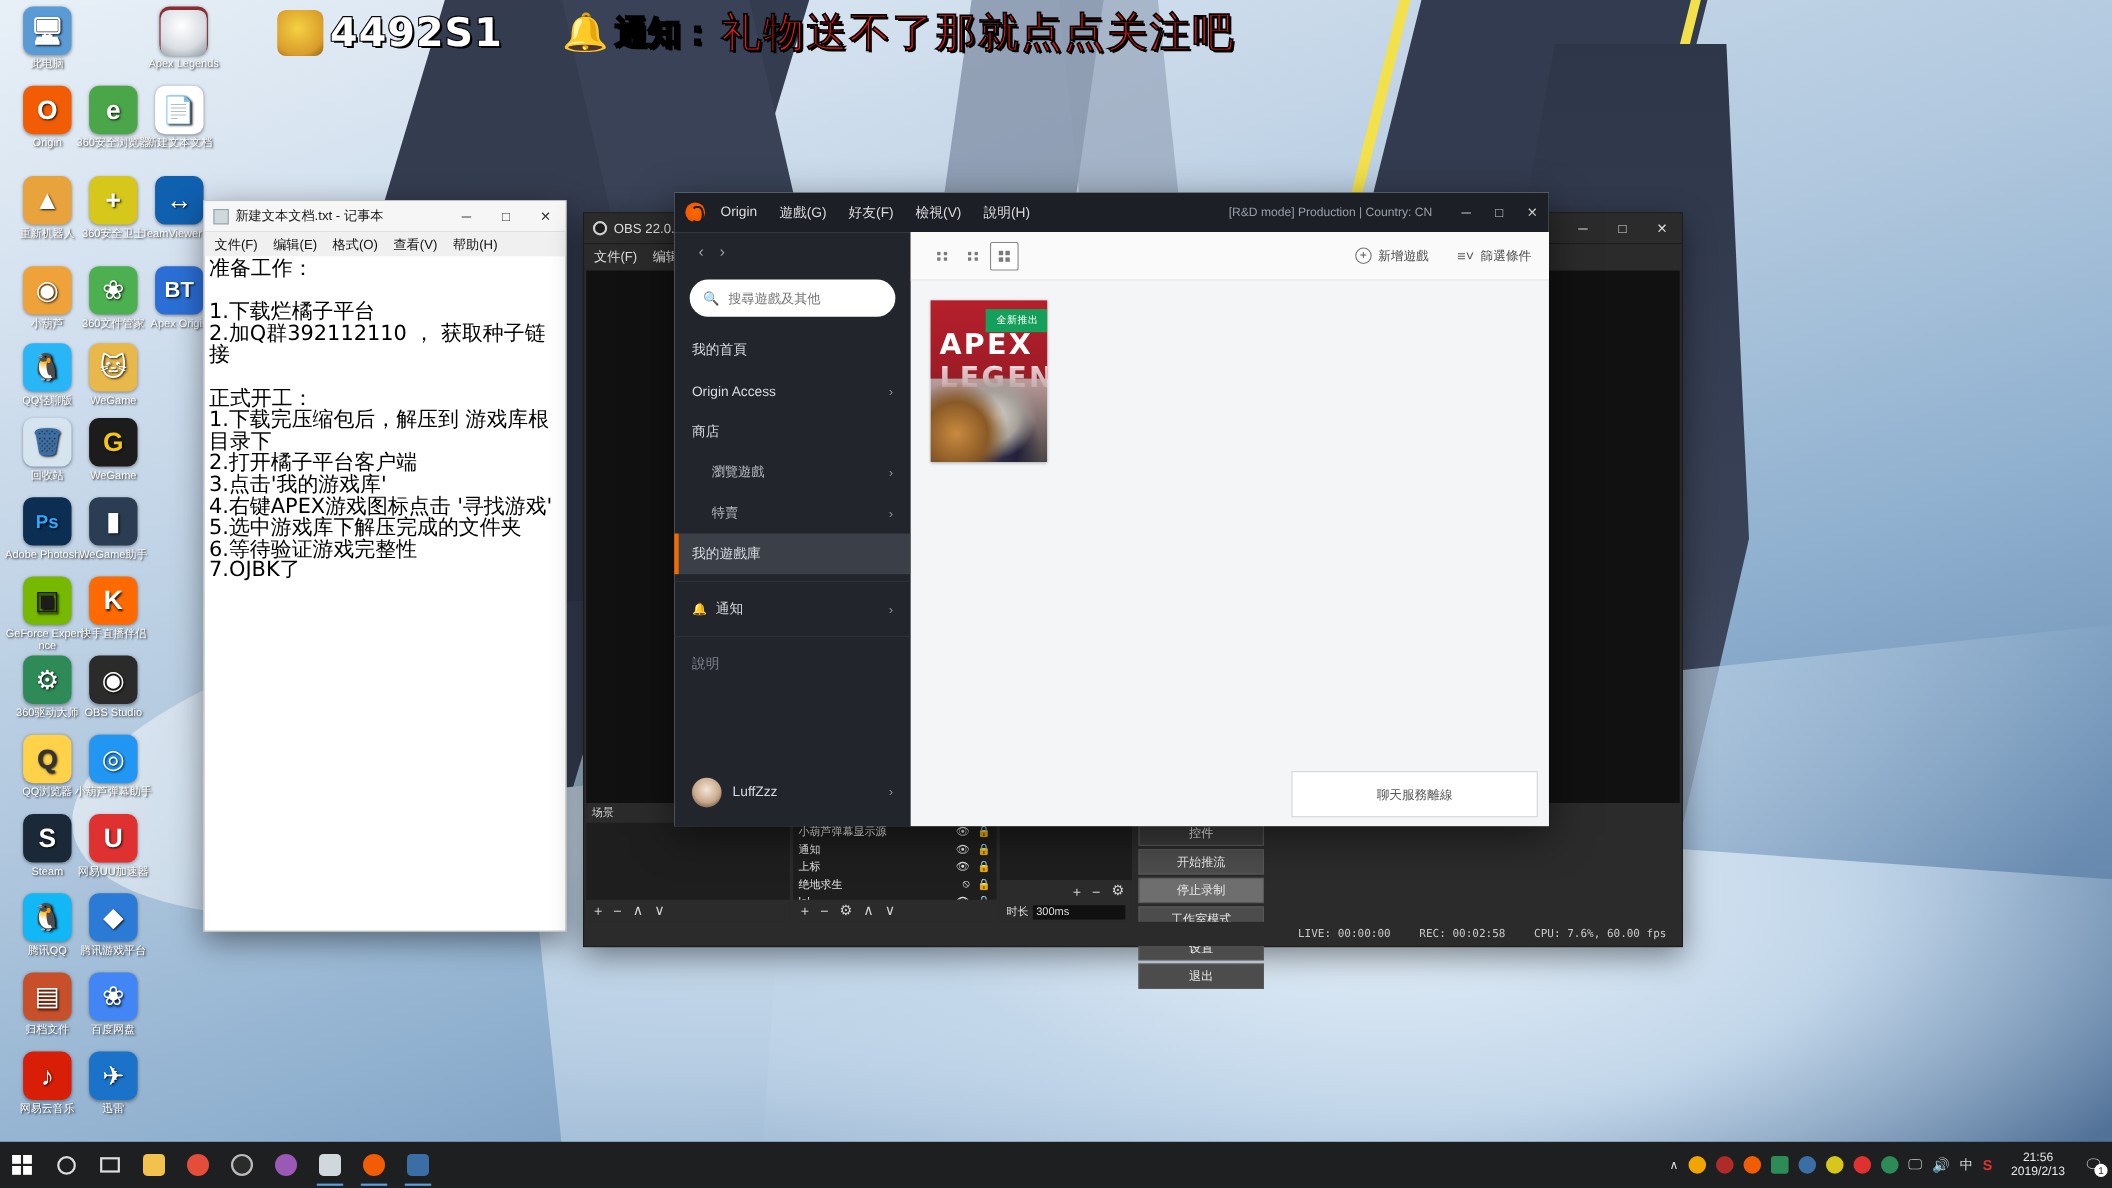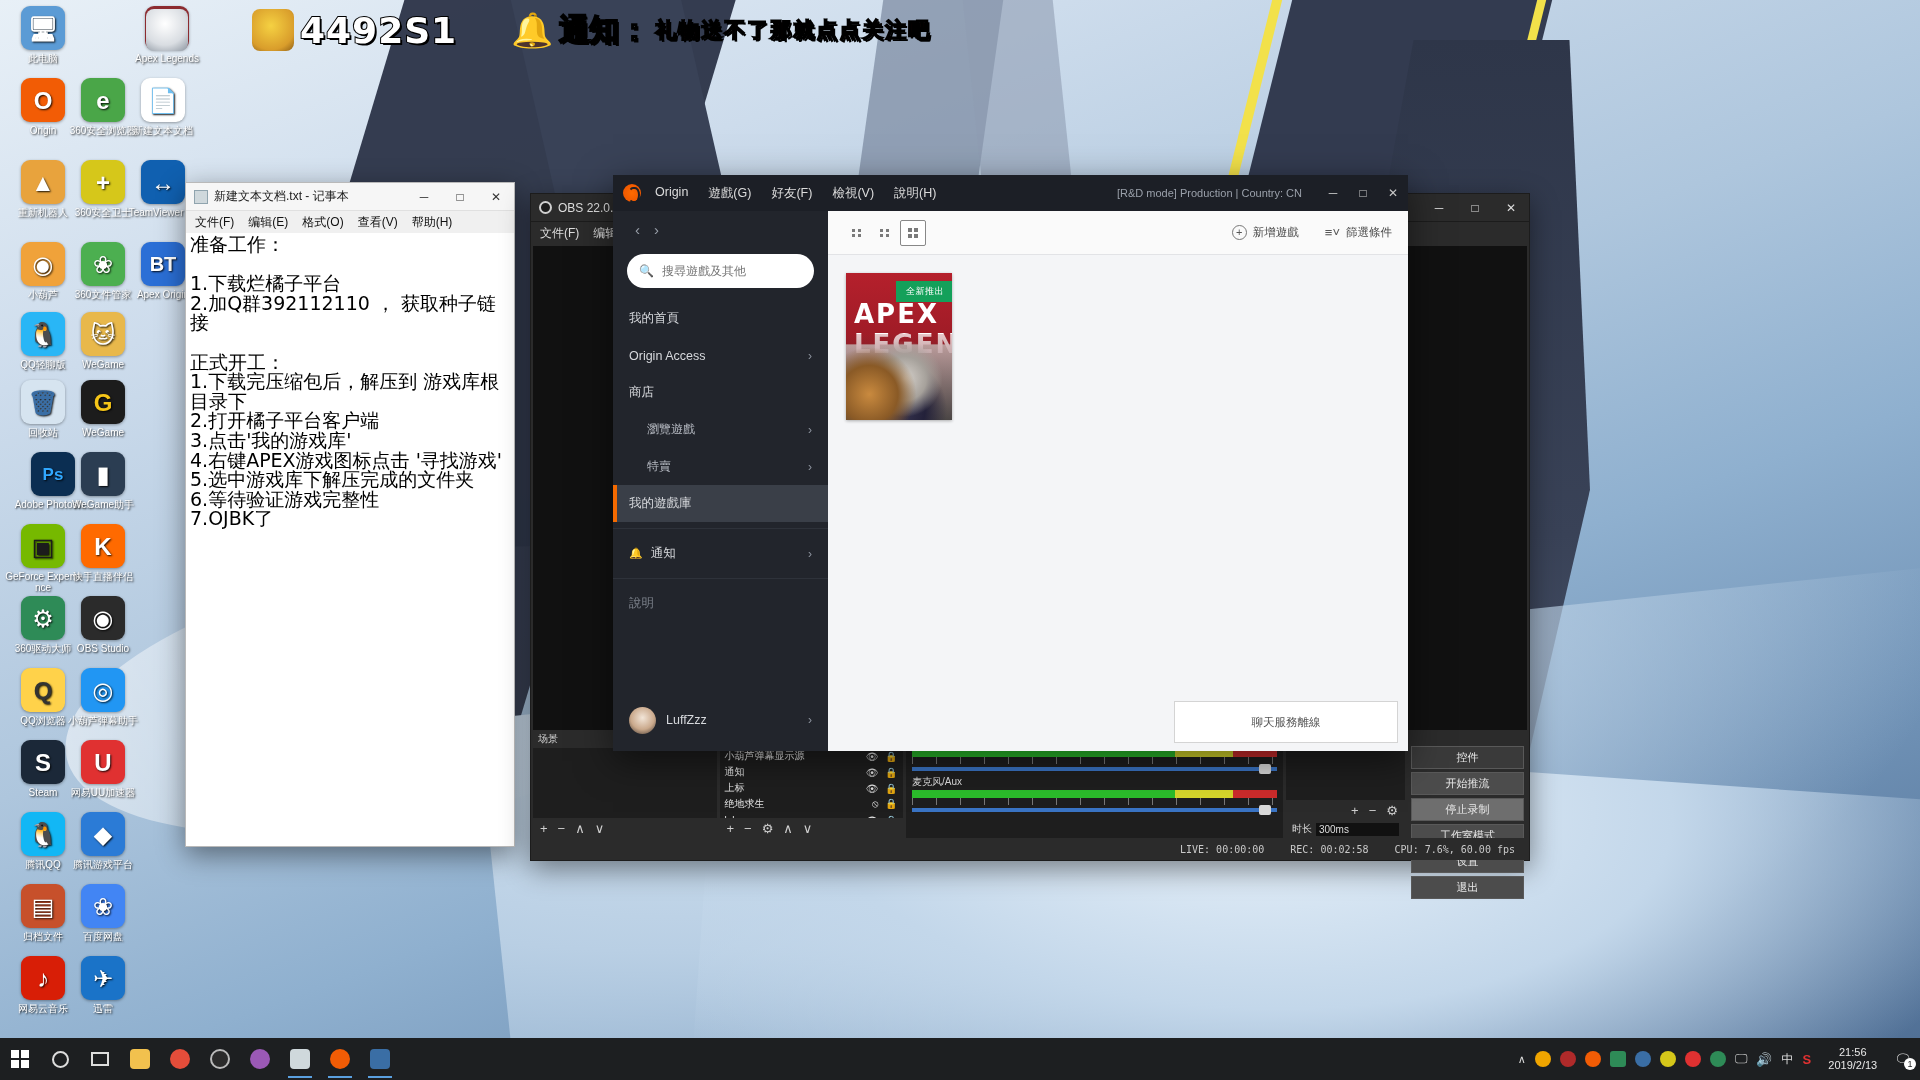--- a/index.html
+++ b/index.html
@@ -84,21 +84,21 @@
     color: #ffffff;
     -webkit-text-stroke: 2px #000;
     paint-order: stroke fill;
     text-shadow: 2px 2px 0 #000;
   }
   .ban-label {
     font-size: 30px; font-weight: bold; color: #fff;
     -webkit-text-stroke: 2px #000; text-shadow: 2px 2px 0 #000;
   }
   .ban-red {
-    font-size: 21px; font-weight: bold; color: #e8191c;
+    font-size: 37px; font-weight: normal; color: #e8191c;
     -webkit-text-stroke: 1.5px #000;
     text-shadow: 2px 2px 0 #000;
     letter-spacing: 2px;
   }
   .ban-icon { width: 42px; height: 42px; border-radius: 8px; position: relative; }
   .ic-dolphin { background: radial-gradient(circle at 40% 35%, #eceff3 0%, #9aa6b5 65%, #6c7887 100%); }
   .ic-qq      { background: radial-gradient(circle at 45% 35%, #ffffff 0%, #d9dde2 60%, #8b949f 100%); }
   .ic-cat     { background: radial-gradient(circle at 45% 40%, #f5d142 0%, #d99d2b 70%, #8d5f17 100%); }
   .ic-bell    { background: transparent; font-size: 34px; line-height: 42px; text-align:center; }
 
@@ -426,21 +426,21 @@
 
   <div class="dicon" style="left:2px;  top:380px">
       <div class="glyph" style="background:#d6e4f0;color:#3a6ea5">🗑</div>
       <span class="cap">回收站</span>
     </div>
   <div class="dicon" style="left:62px; top:380px">
       <div class="glyph" style="background:#1c1c1c;color:#f5c518">G</div>
       <span class="cap">WeGame</span>
     </div>
 
-  <div class="dicon" style="left:12px;  top:452px">
+  <div class="dicon" style="left:2px;  top:452px">
       <div class="glyph" style="background:#0b2e52;color:#31a8ff;font-size:17px">Ps</div>
       <span class="cap">Adobe Photosh...</span>
     </div>
   <div class="dicon" style="left:62px; top:452px">
       <div class="glyph" style="background:#2b3d52">▮</div>
       <span class="cap">WeGame助手</span>
     </div>
 
   <div class="dicon" style="left:2px;  top:524px">
       <div class="glyph" style="background:#76b900;color:#1c1c1c">▣</div>
@@ -610,41 +610,20 @@
         </div>
         <div class="dock-tools">
           <span>+</span>
           <span>−</span>
           <span>⚙</span>
           <span>∧</span>
           <span>∨</span>
         </div>
       </div>
 
-      <div class="dock" style="width:380px">
-        <div class="dock-body" style="padding-top:2px">
-          <div class="mixer-ch">
-            <div class="nm" style="display:flex">
-              <span>桌面音频</span>
-              <span style="margin-left:auto">0.0 dB</span>
-            </div>
-            <div class="meter"></div>
-            <div class="ticks"></div>
-            <div class="slider-line"></div>
-          </div>
-          <div class="mixer-ch">
-            <div class="nm" style="display:flex">
-              <span>麦克风/Aux</span>
-            </div>
-            <div class="meter"></div>
-            <div class="ticks"></div>
-            <div class="slider-line"></div>
-          </div>
-        </div>
-      </div>
 
       <div class="dock" style="width:120px">
         <div class="dock-body"></div>
         <div class="dock-tools" style="justify-content:flex-end">
           <span>+</span>
           <span>−</span>
           <span>⚙</span>
         </div>
         <div style="display:flex;align-items:center;gap:4px;padding:2px 6px;background:#2b2b2b">
           <span style="font-size:10px;color:#ddd">时长</span>

